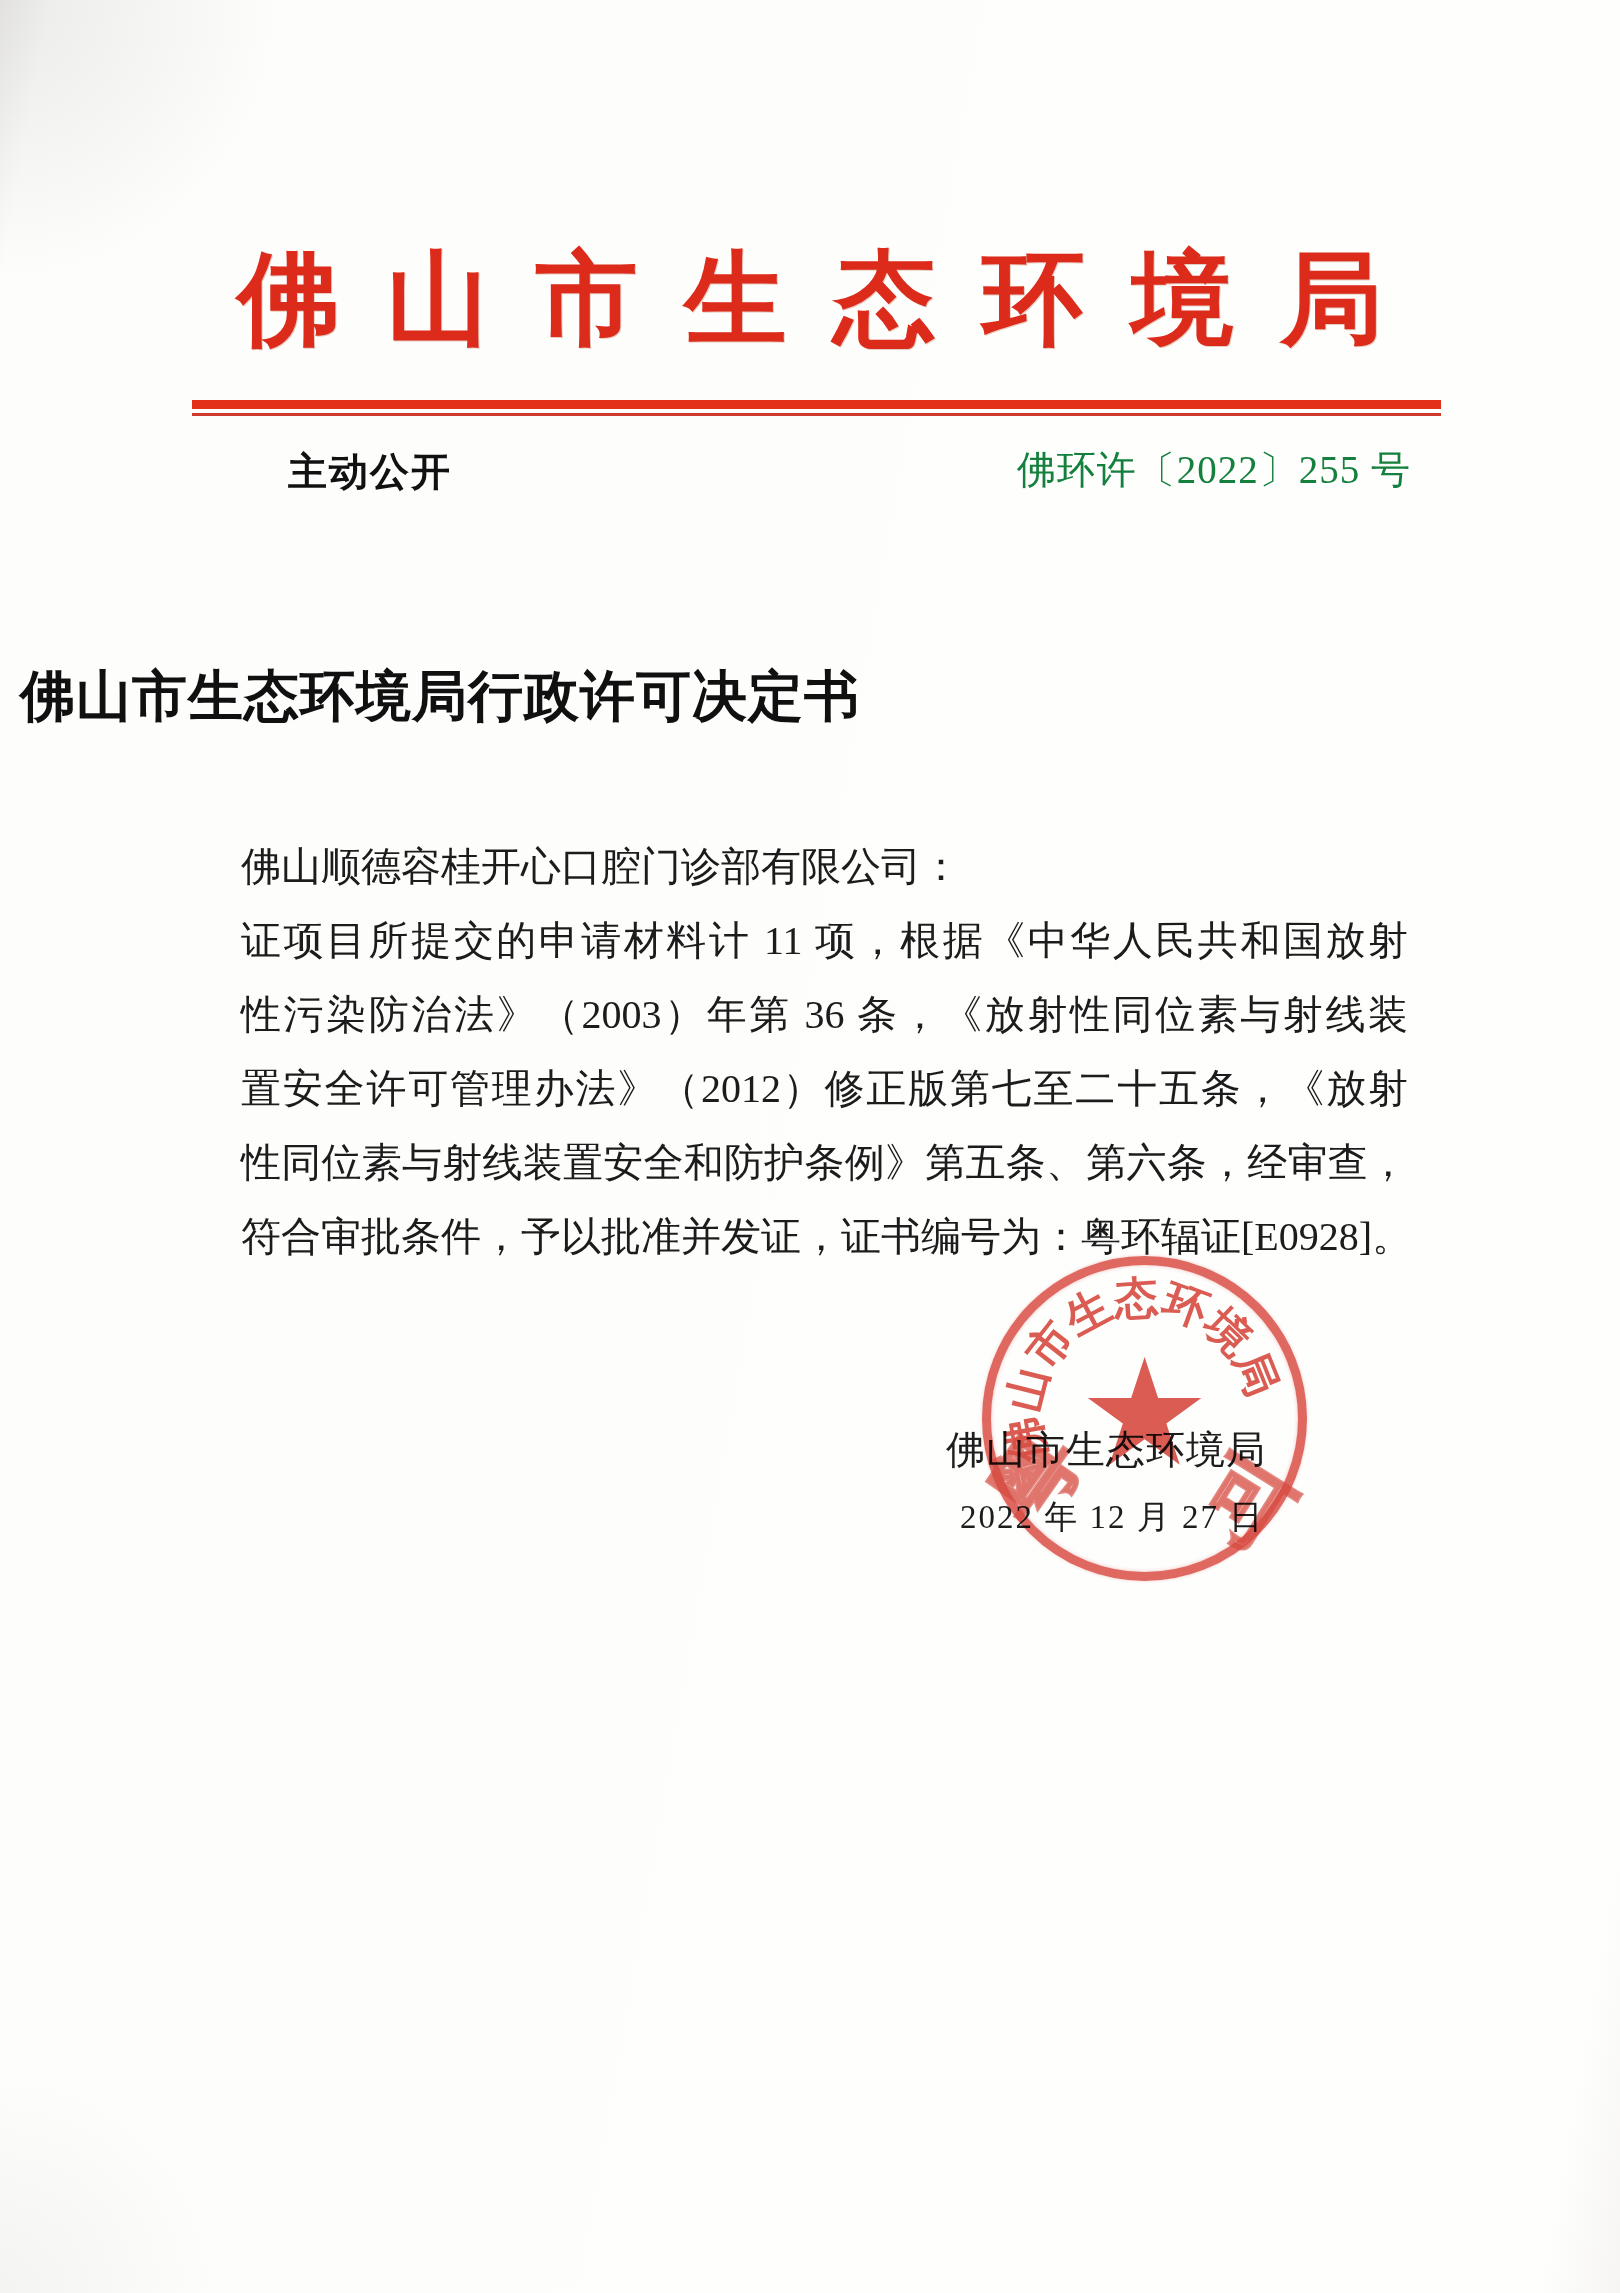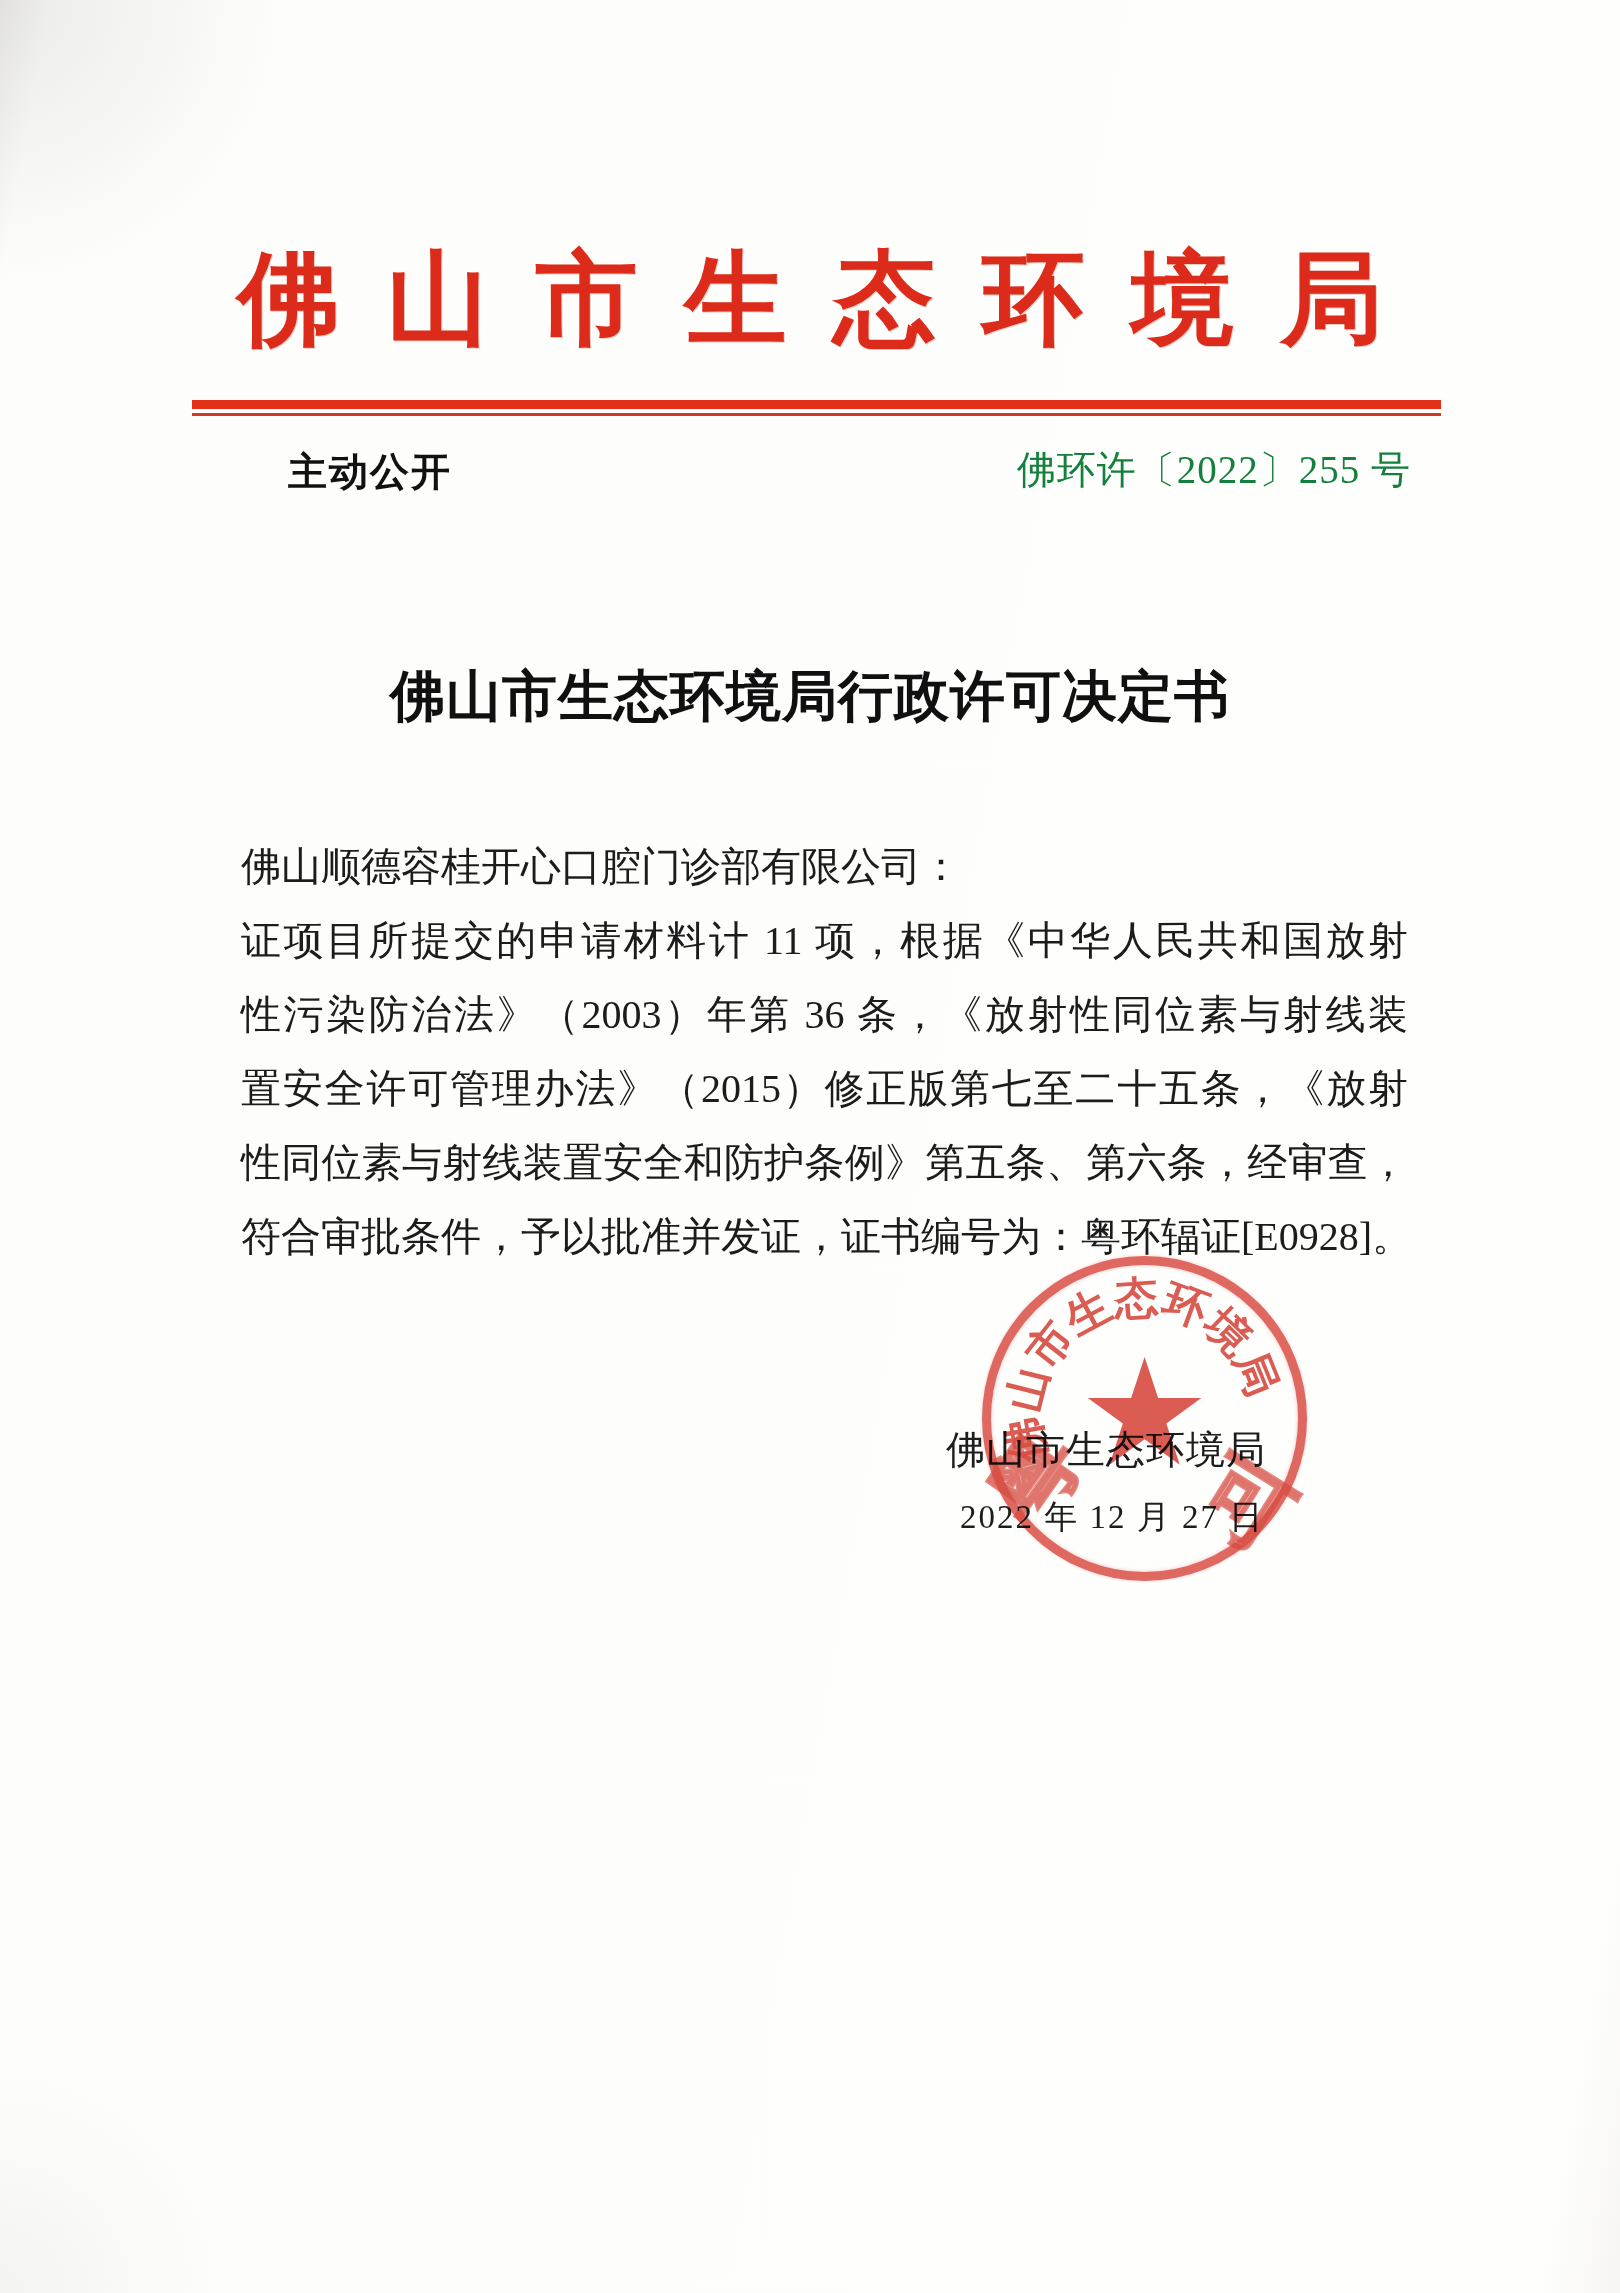--- a/index.html
+++ b/index.html
@@ -34,23 +34,23 @@
     font-family:"Liberation Sans","DejaVu Sans",sans-serif;
     color:#111;letter-spacing:2px;white-space:nowrap;
   }
   .meta-right{
     top:443px;right:209px;font-size:39px;color:#15803d;
     letter-spacing:1px;white-space:nowrap;
   }
 
   
   .doc-title{
-    top:660px;left:0;right:0;text-align:center;
+    top:660px;left:0;right:0;
     font-size:55px;font-weight:bold;color:#101010;
-    letter-spacing:1px;white-space:nowrap;
+    letter-spacing:1px;white-space:nowrap;padding-left:20px;
   }
 
   
   .letter-body{top:830px;left:241px;width:1167px;font-size:40px;color:#1c1c1c;}
   .letter-body .line{
     height:74px;line-height:74px;white-space:nowrap;
     text-align:justify;text-align-last:justify;
   }
   .letter-body .recipient{text-align:right;text-align-last:left;}
   .letter-body .indent{text-indent:2em;}
@@ -102,21 +102,21 @@
 
 <div class="abs meta-left">主动公开</div>
 <div class="abs meta-right">佛环许〔2022〕255 号</div>
 
 <div class="abs doc-title">佛山市生态环境局行政许可决定书</div>
 
 <div class="abs letter-body">
   <div class="line recipient">佛山顺德容桂开心口腔门诊部有限公司：</div>
   <div class="line">证项目所提交的申请材料计 11 项，根据《中华人民共和国放射</div>
   <div class="line">性污染防治法》（2003）年第 36 条，《放射性同位素与射线装</div>
-  <div class="line">置安全许可管理办法》（2015）修正版第七至二十五条，《放射</div>
+  <div class="line">置安全许可管理办法》（2012）修正版第七至二十五条，《放射</div>
   <div class="line">性同位素与射线装置安全和防护条例》第五条、第六条，经审查，</div>
   <div class="line">符合审批条件，予以批准并发证，证书编号为：粤环辐证[E0928]。</div>
 </div>
 
 <div class="abs sig-agency">佛山市生态环境局</div>
 <div class="abs sig-date">2022 年 12 月 27 日</div>
 
 <div class="abs seal">
   <div class="ring"></div>
   <div class="seal-arc">

